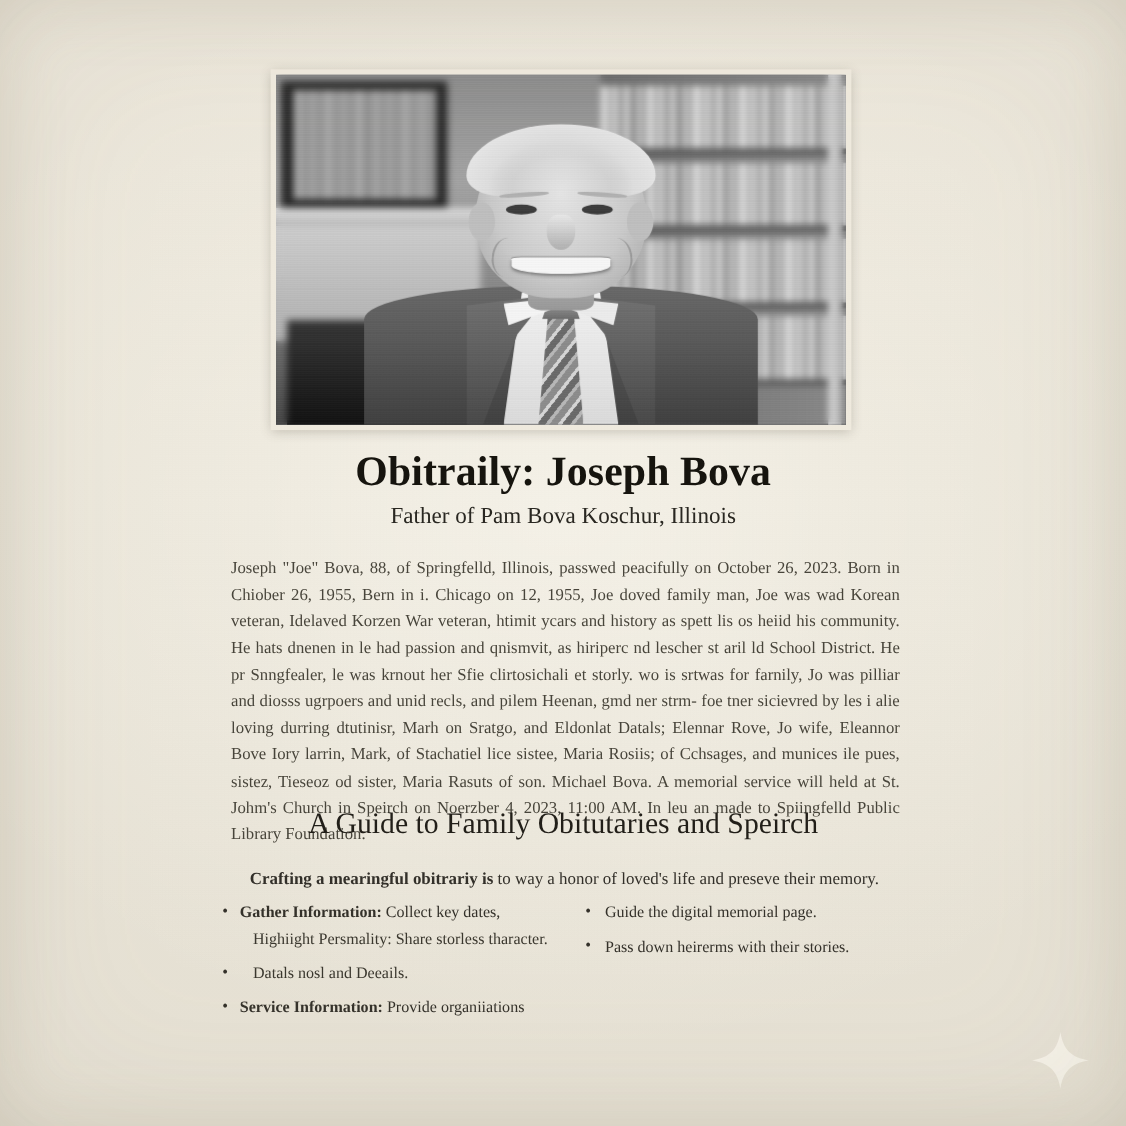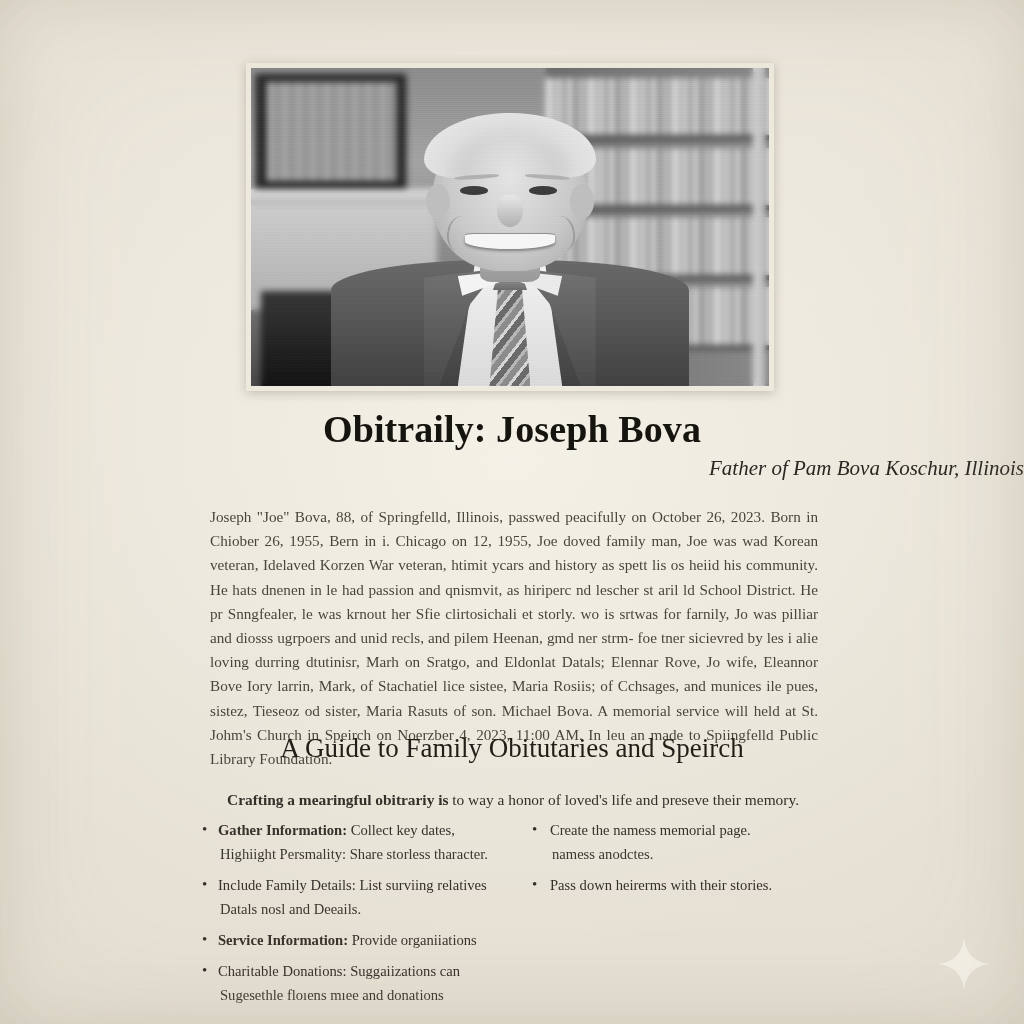--- a/index.html
+++ b/index.html
@@ -232,22 +232,21 @@
     text-align: center;
     font-size: 38px;
     font-weight: 700;
     letter-spacing: .1px;
     color: #17150f;
   }
   #subhead {
     position: absolute;
     left: 0; right: 0;
     top: 456px;
-    text-align: right;
-    font-style: italic;
+    text-align: center;
     font-size: 21px;
     color: #2a2822;
   }
 
   #obit-body {
     position: absolute;
     left: 210px;
     top: 505px;
     width: 608px;
     font-size: 15.2px;
@@ -301,20 +300,21 @@
     left: 2px;
     top: -1px;
     font-size: 15px;
     color: #35322b;
   }
   .bullet .b { font-weight: 700; }
   .sub {
     display: block;
     padding-left: 2px;
     color: #3b382f;
+    margin-left: 10px;
   }
   .col-right .bullet { padding-left: 20px; }
 
   
   #sparkle {
     position: absolute;
     left: 936px;
     top: 936px;
     width: 56px;
     height: 56px;
@@ -386,36 +386,31 @@
     <span class="lead">Crafting a mearingful obitrariy is</span><span> to way a honor of loved's life and preseve their memory.</span>
   </div>
 
   <div id="columns">
     <div class="col col-left">
       <div class="bullet">
         <span class="b">Gather Information:</span><span> Collect key dates,</span>
         <span class="sub">Highiight Persmality: Share storless tharacter.</span>
       </div>
       <div class="bullet">
-        <span class="b"></span><span>Include Family Details: List surviing relatives</span>
+        <span class="b"></span>
         <span class="sub">Datals nosl and Deeails.</span>
       </div>
       <div class="bullet">
         <span class="b">Service Information:</span><span> Provide organiiations</span>
       </div>
-      <div class="bullet">
-        <span class="b"></span><span>Charitable Donations: Suggaiizations can</span>
-        <span class="sub">Sugesethle floıens mıee and donations</span>
-      </div>
     </div>
 
     <div class="col col-right">
       <div class="bullet">
-        <span class="b"></span><span>Create the namess memorial page.</span>
-        <span class="sub">namess anodctes.</span>
+        <span class="b"></span><span>Guide the digital memorial page.</span>
       </div>
       <div class="bullet">
         <span class="b"></span><span>Pass down heirerms with their stories.</span>
       </div>
     </div>
   </div>
 
   <svg id="sparkle" viewBox="0 0 100 100">
     <path d="M50 4 C54 32 68 46 96 50 C68 54 54 68 50 96 C46 68 32 54 4 50 C32 46 46 32 50 4 Z" fill="#fbf8ef"></path>
   </svg>

